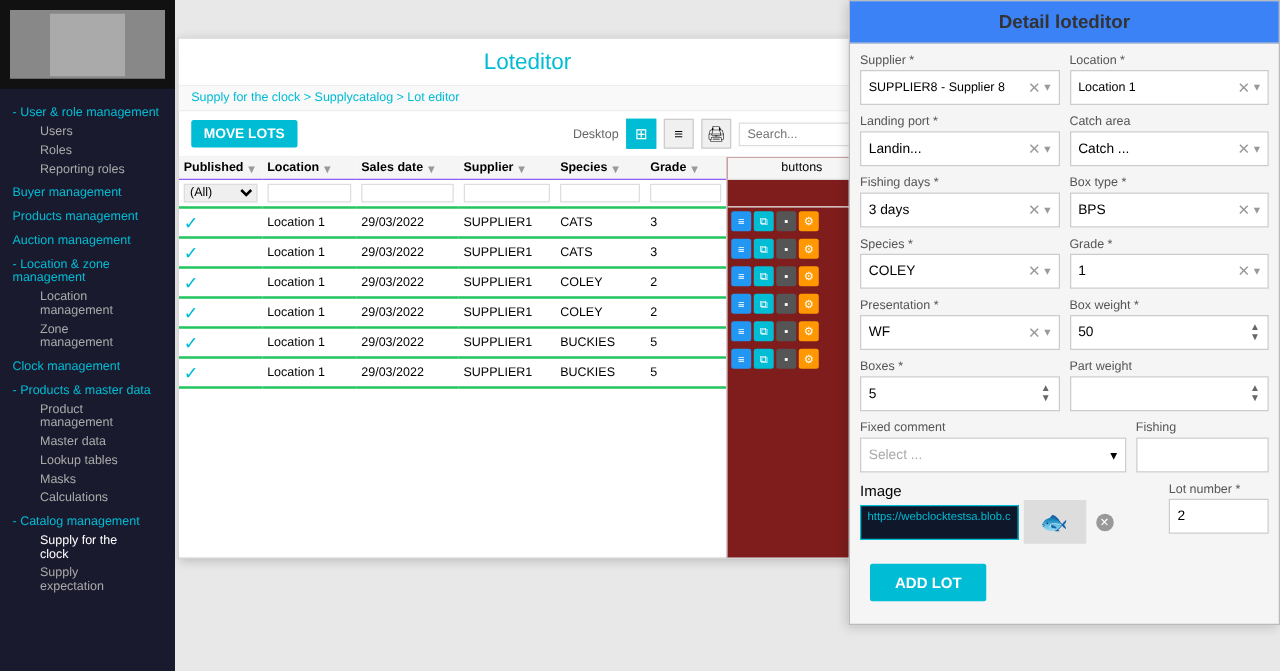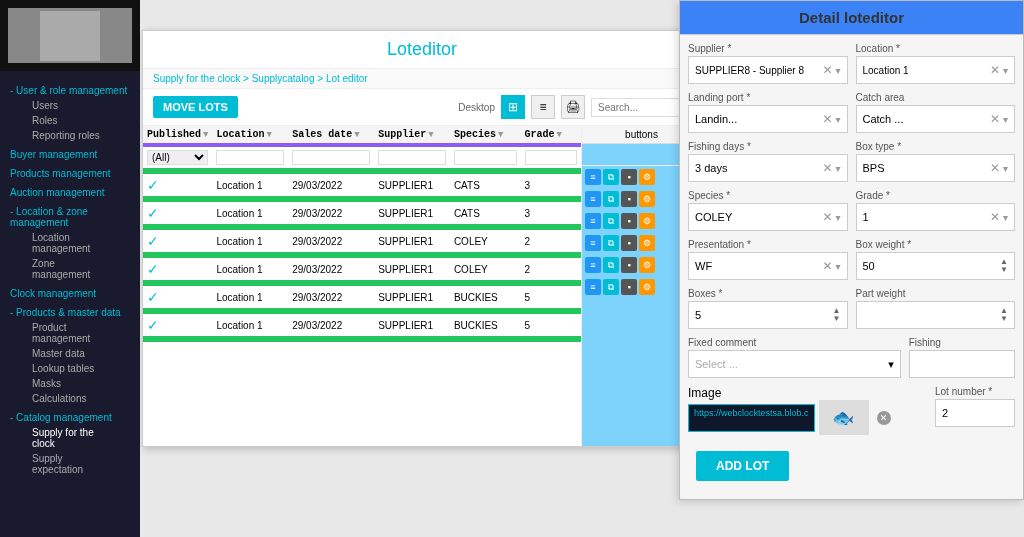--- a/index.html
+++ b/index.html
@@ -93,25 +93,25 @@
       font-size: 12px;
     }
     .toolbar-icon-btn.active { background: #00bcd4; color: #fff; border-color: #00bcd4; }
 
     
     .table-area {
       display: flex;
       height: 320px;
     }
     .table-main { flex: 1; overflow: hidden; }
-    .table-side { width: 120px; background: #7dd3fc; border-left: 1px solid #eee; overflow: hidden; }
+    .table-side { width: 120px; background: #7f1d1d; border-left: 1px solid #eee; overflow: hidden; }
 
     table { width: 100%; border-collapse: collapse; font-size: 10px; }
-    th { background: #f5f5f5; border-bottom: 4px solid #8b5cf6; padding: 3px 4px; text-align: left; white-space: nowrap; font-family: Liberation Mono, monospace; }
-    td { border-bottom: 6px solid #22c55e; padding: 3px 4px; white-space: nowrap; }
+    th { background: #f5f5f5; border-bottom: 1px solid #8b5cf6; padding: 3px 4px; text-align: left; white-space: nowrap; }
+    td { border-bottom: 2px solid #22c55e; padding: 3px 4px; white-space: nowrap; }
     .filter-row td input { width: 100%; border: 1px solid #ddd; font-size: 10px; padding: 1px 2px; }
     .filter-row td select { width: 100%; border: 1px solid #ddd; font-size: 10px; }
 
     .checkmark { color: #00bcd4; font-size: 14px; }
     .action-icons { display: flex; gap: 2px; }
     .action-icon { width: 16px; height: 16px; border-radius: 2px; display: flex; align-items: center; justify-content: center; font-size: 9px; cursor: pointer; }
     .action-icon.blue { background: #2196F3; color: #fff; }
     .action-icon.teal { background: #00bcd4; color: #fff; }
     .action-icon.dark { background: #555; color: #fff; }
     .action-icon.orange { background: #ff9800; color: #fff; }

